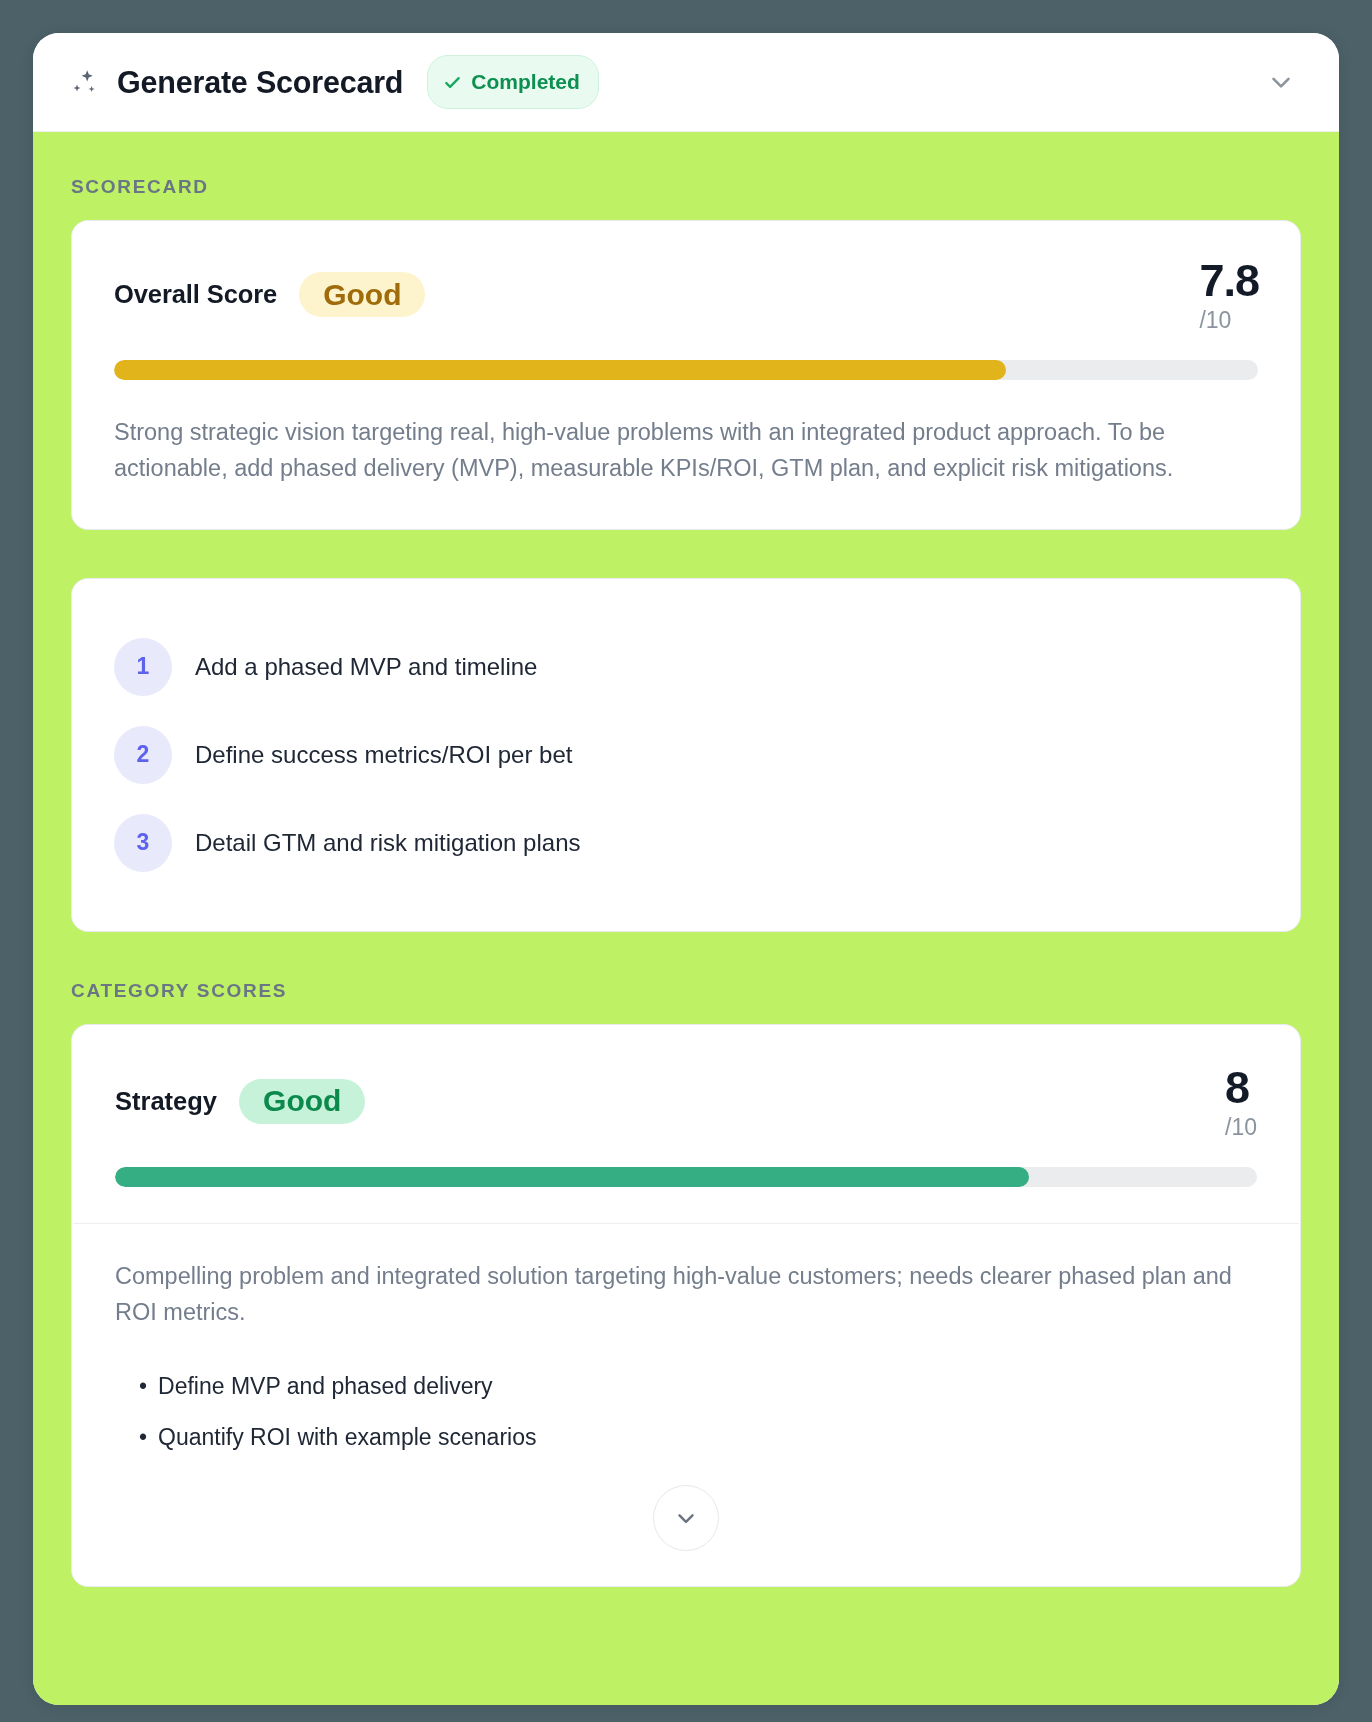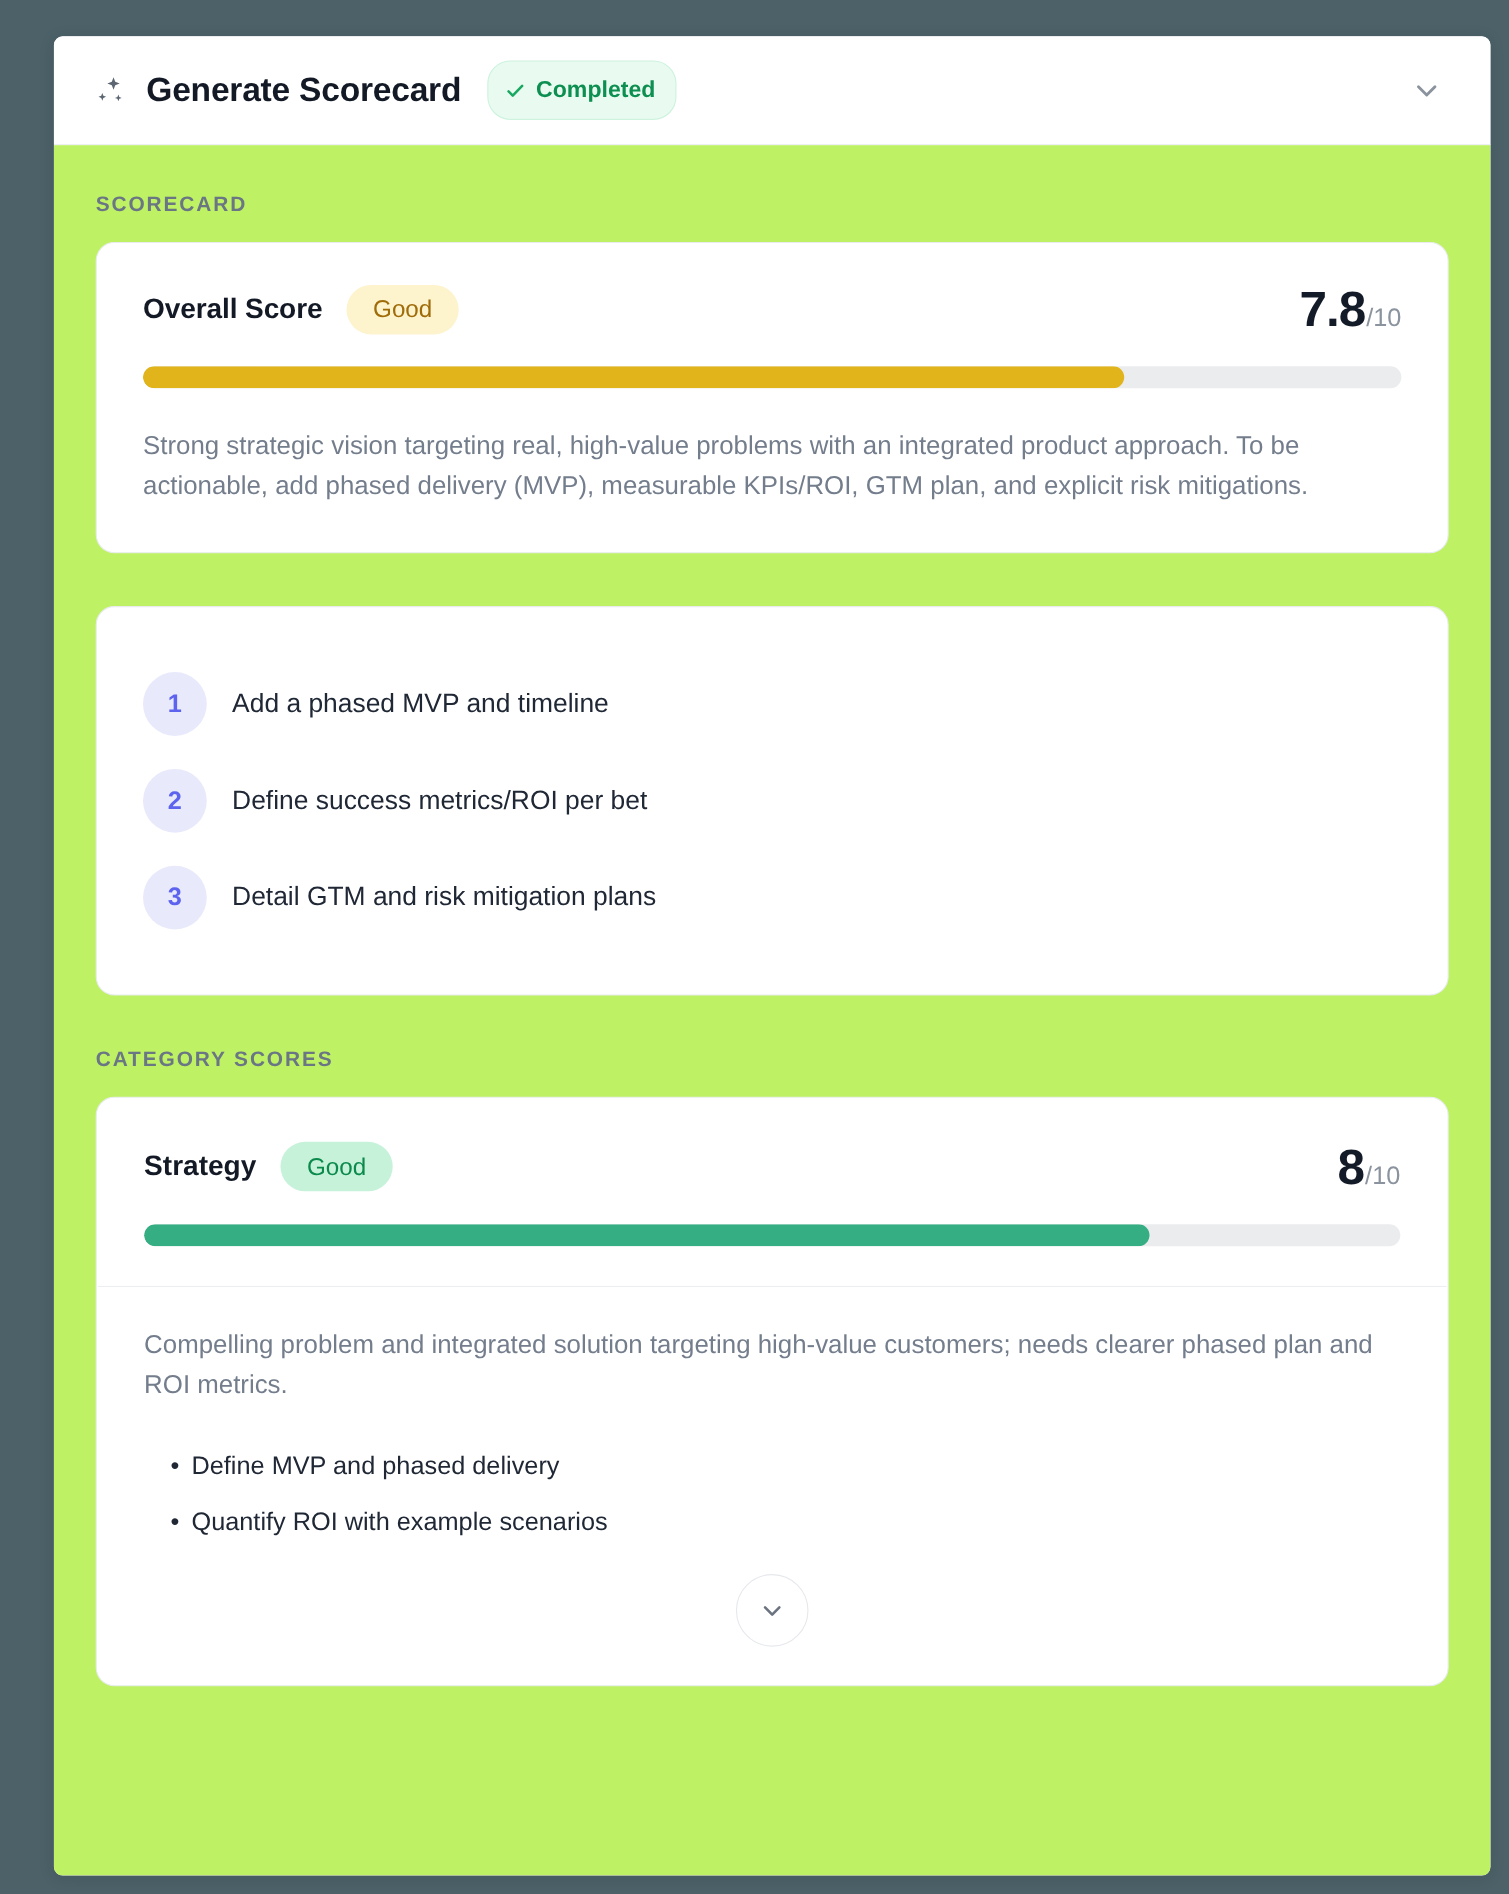--- a/index.html
+++ b/index.html
@@ -11,26 +11,26 @@
 
   body {
     background: #4c6168;
     font-family: "Liberation Sans", sans-serif;
     -webkit-font-smoothing: antialiased;
   }
 
   
   .window {
     position: absolute;
-    left: 49px;
+    left: 33px;
     top: 33px;
     width: 1306px;
     height: 1672px;
     background: #ffffff;
-    border-radius: 8px;
+    border-radius: 26px;
     overflow: hidden;
     box-shadow: 0 2px 14px rgba(0,0,0,0.10);
   }
 
   
   .header {
     height: 99px;
     background: #ffffff;
     border-bottom: 1px solid #eceef1;
     display: flex;
@@ -127,32 +127,33 @@
     color: #131a26;
     letter-spacing: -0.1px;
   }
   .rating-pill {
     margin-left: 22px;
     height: 45px;
     padding: 0 24px;
     border-radius: 23px;
     display: flex;
     align-items: center;
-    font-size: 22px;
-    font-weight: normal;
+    font-size: 30px;
+    font-weight: bold;
   }
   .rating-pill.good  { background: #fdf3cd; color: #a06c0a; }
   .rating-pill.great { background: #c6f2da; color: #0b8a4c; }
 
   .score-spacer { flex: 1 1 auto; }
 
   .score-value {
     display: flex;
     align-items: baseline;
     white-space: nowrap;
+    flex-direction: column;
   }
   .score-value .num {
     font-size: 45px;
     font-weight: bold;
     color: #141b28;
     letter-spacing: -1px;
   }
   .score-value .den {
     font-size: 23px;
     color: #8b939f;

